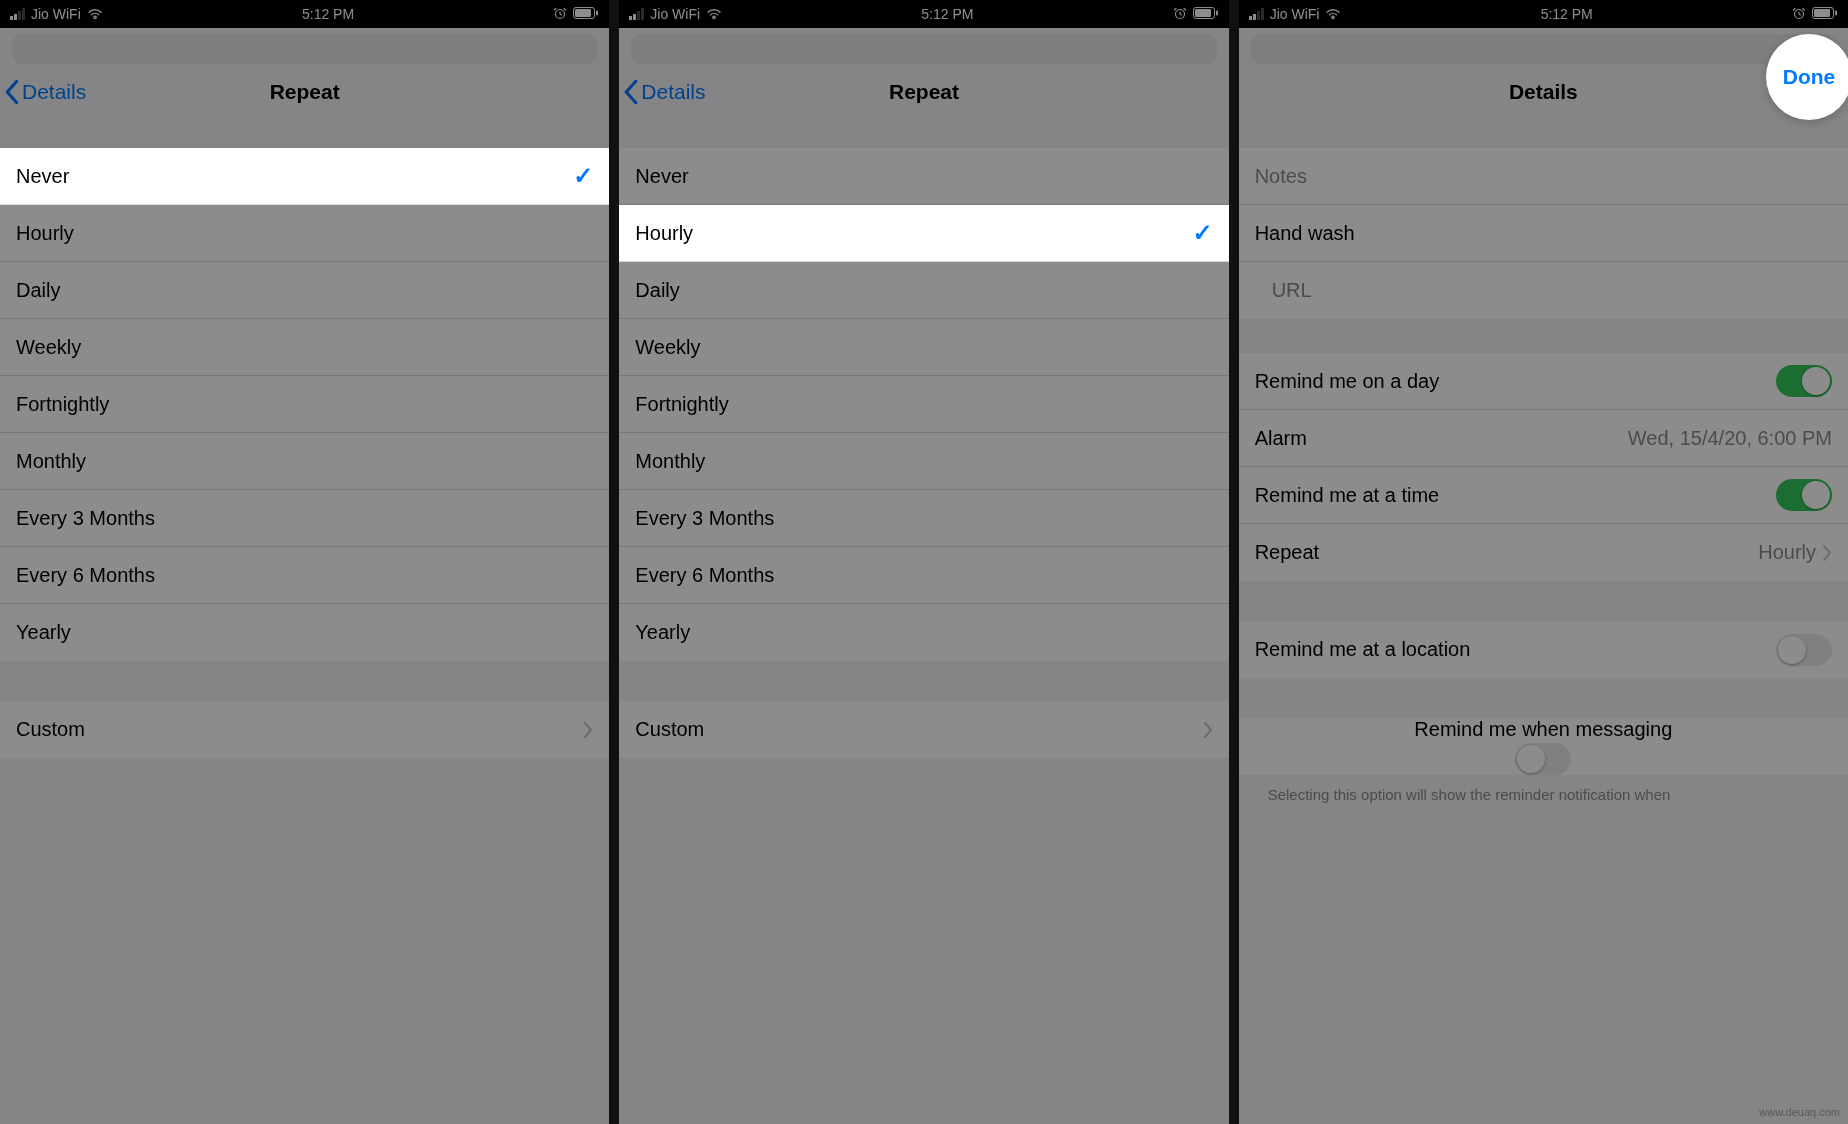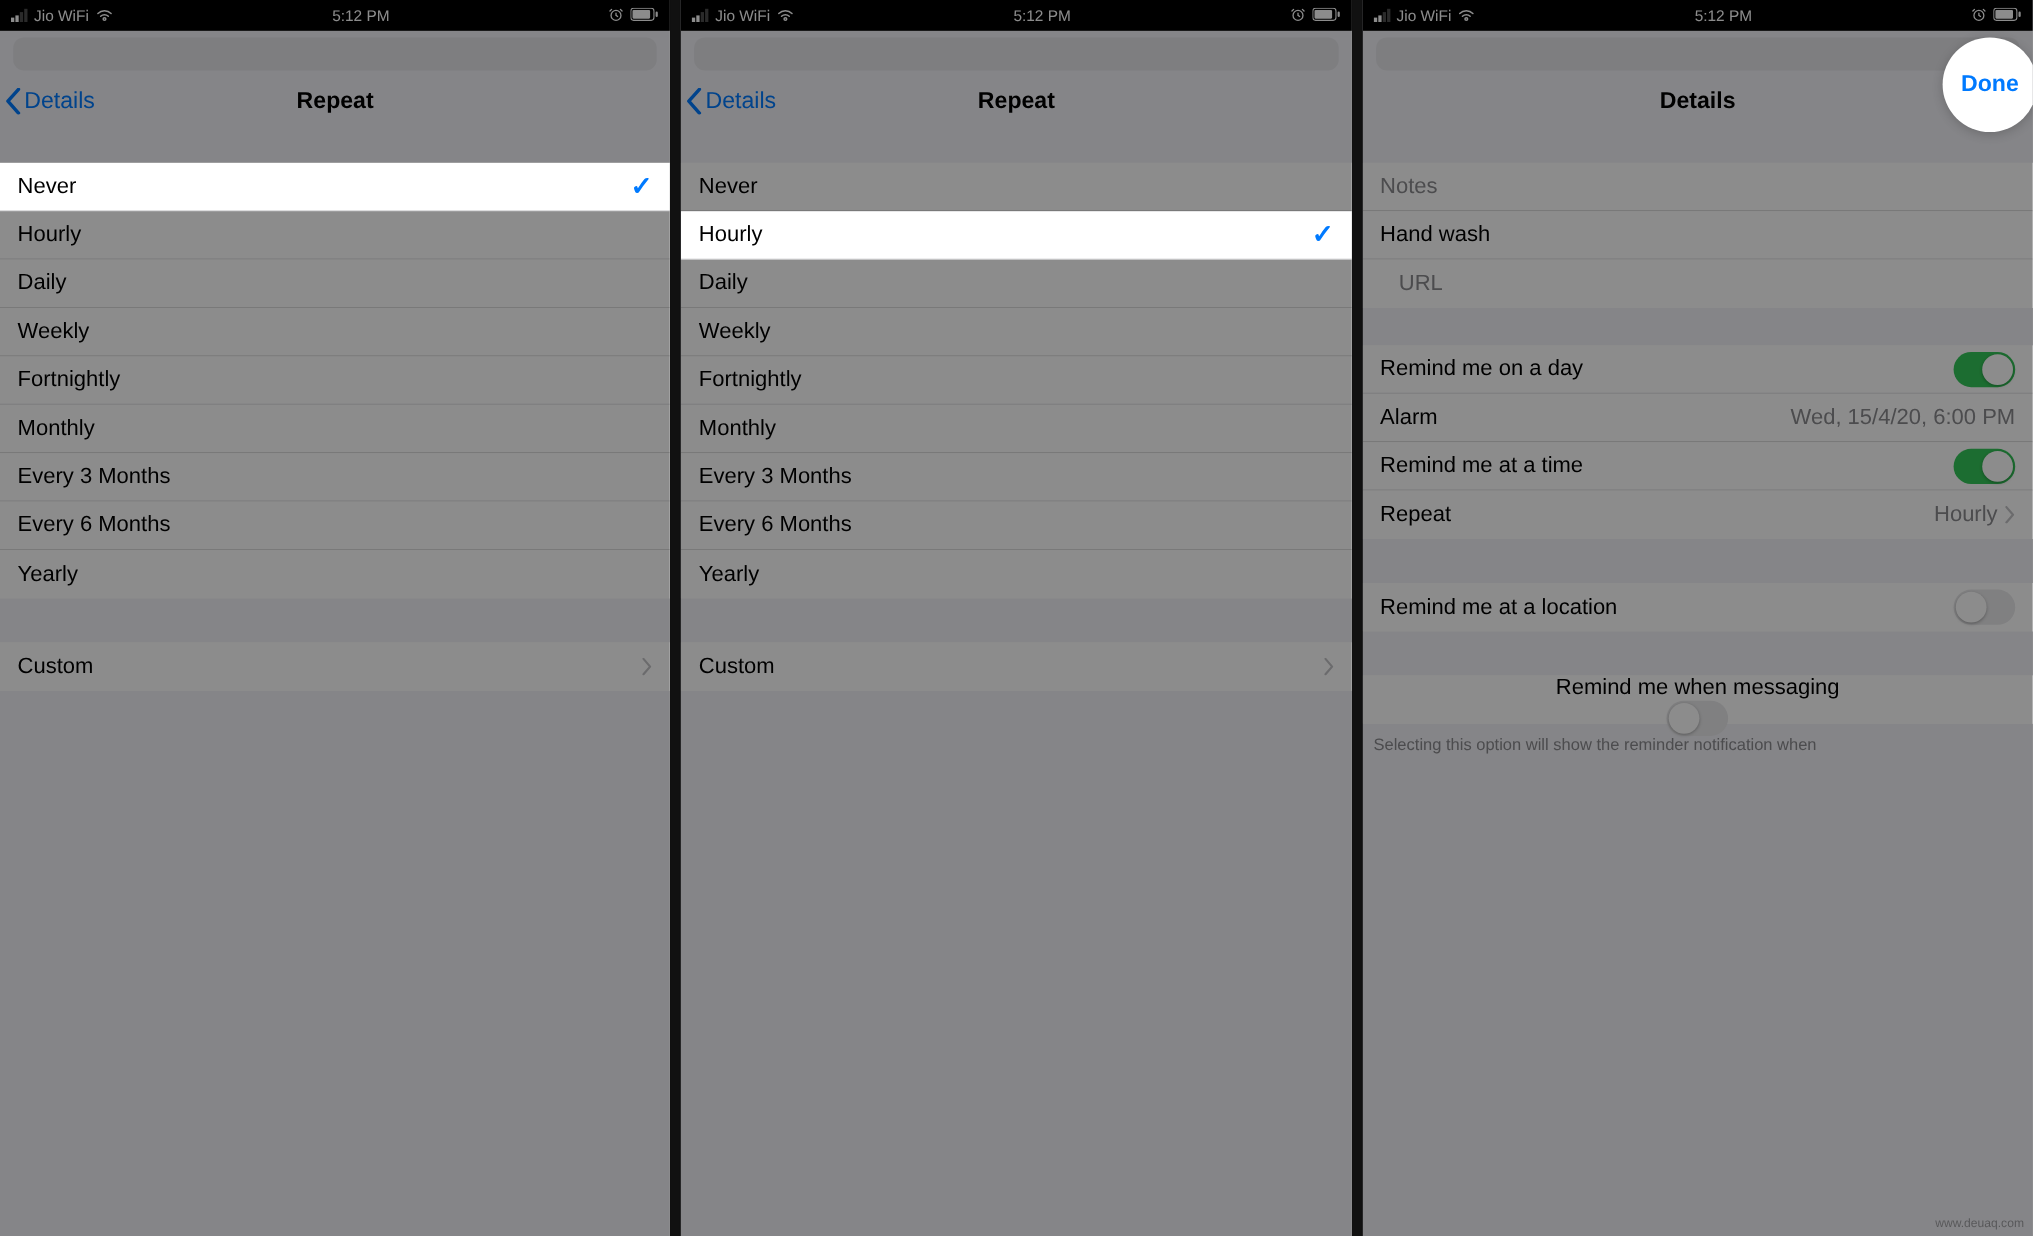--- a/index.html
+++ b/index.html
@@ -67,21 +67,21 @@
     display: flex;
     align-items: center;
     font-weight: 400;
     font-size: 21px;
     color: #007aff;
   }
   .nav-left svg { width:16px; height:24px; margin-right:2px; }
   .list { margin-top: 28px; background:#fff; }
   .list3 { margin-top: 0; background:transparent; }
   .row {
-    height: 44px;
+    height: 57px;
     display:flex;
     align-items:center;
     justify-content:space-between;
     padding: 0 16px;
     font-size: 20px;
     color:#000;
     border-bottom: 1px solid rgba(60,60,67,0.18);
     background:#fff;
     position:relative;
   }
@@ -115,21 +115,21 @@
   }
   .switch.on { background:#34c759; }
   .switch.off { background:#e9e9eb; }
   .switch .knob {
     position:absolute; top:2px; width:28px; height:28px; border-radius:14px; background:#fff;
     box-shadow:0 1px 3px rgba(0,0,0,0.3);
   }
   .switch.on .knob { right:2px; }
   .switch.off .knob { left:2px; }
   .footer-note {
-    padding: 10px 10px;
+    padding: 10px 29px;
     font-size:15px;
     color:#8a8a8e;
     line-height:1.35;
   }
   .group { margin-top: 34px; }
   .group2 { margin-top: 40px; }
   .watermark {
     position:absolute; bottom:6px; right:8px;
     font-size:11px; color:rgba(0,0,0,0.35);
     z-index:20;

